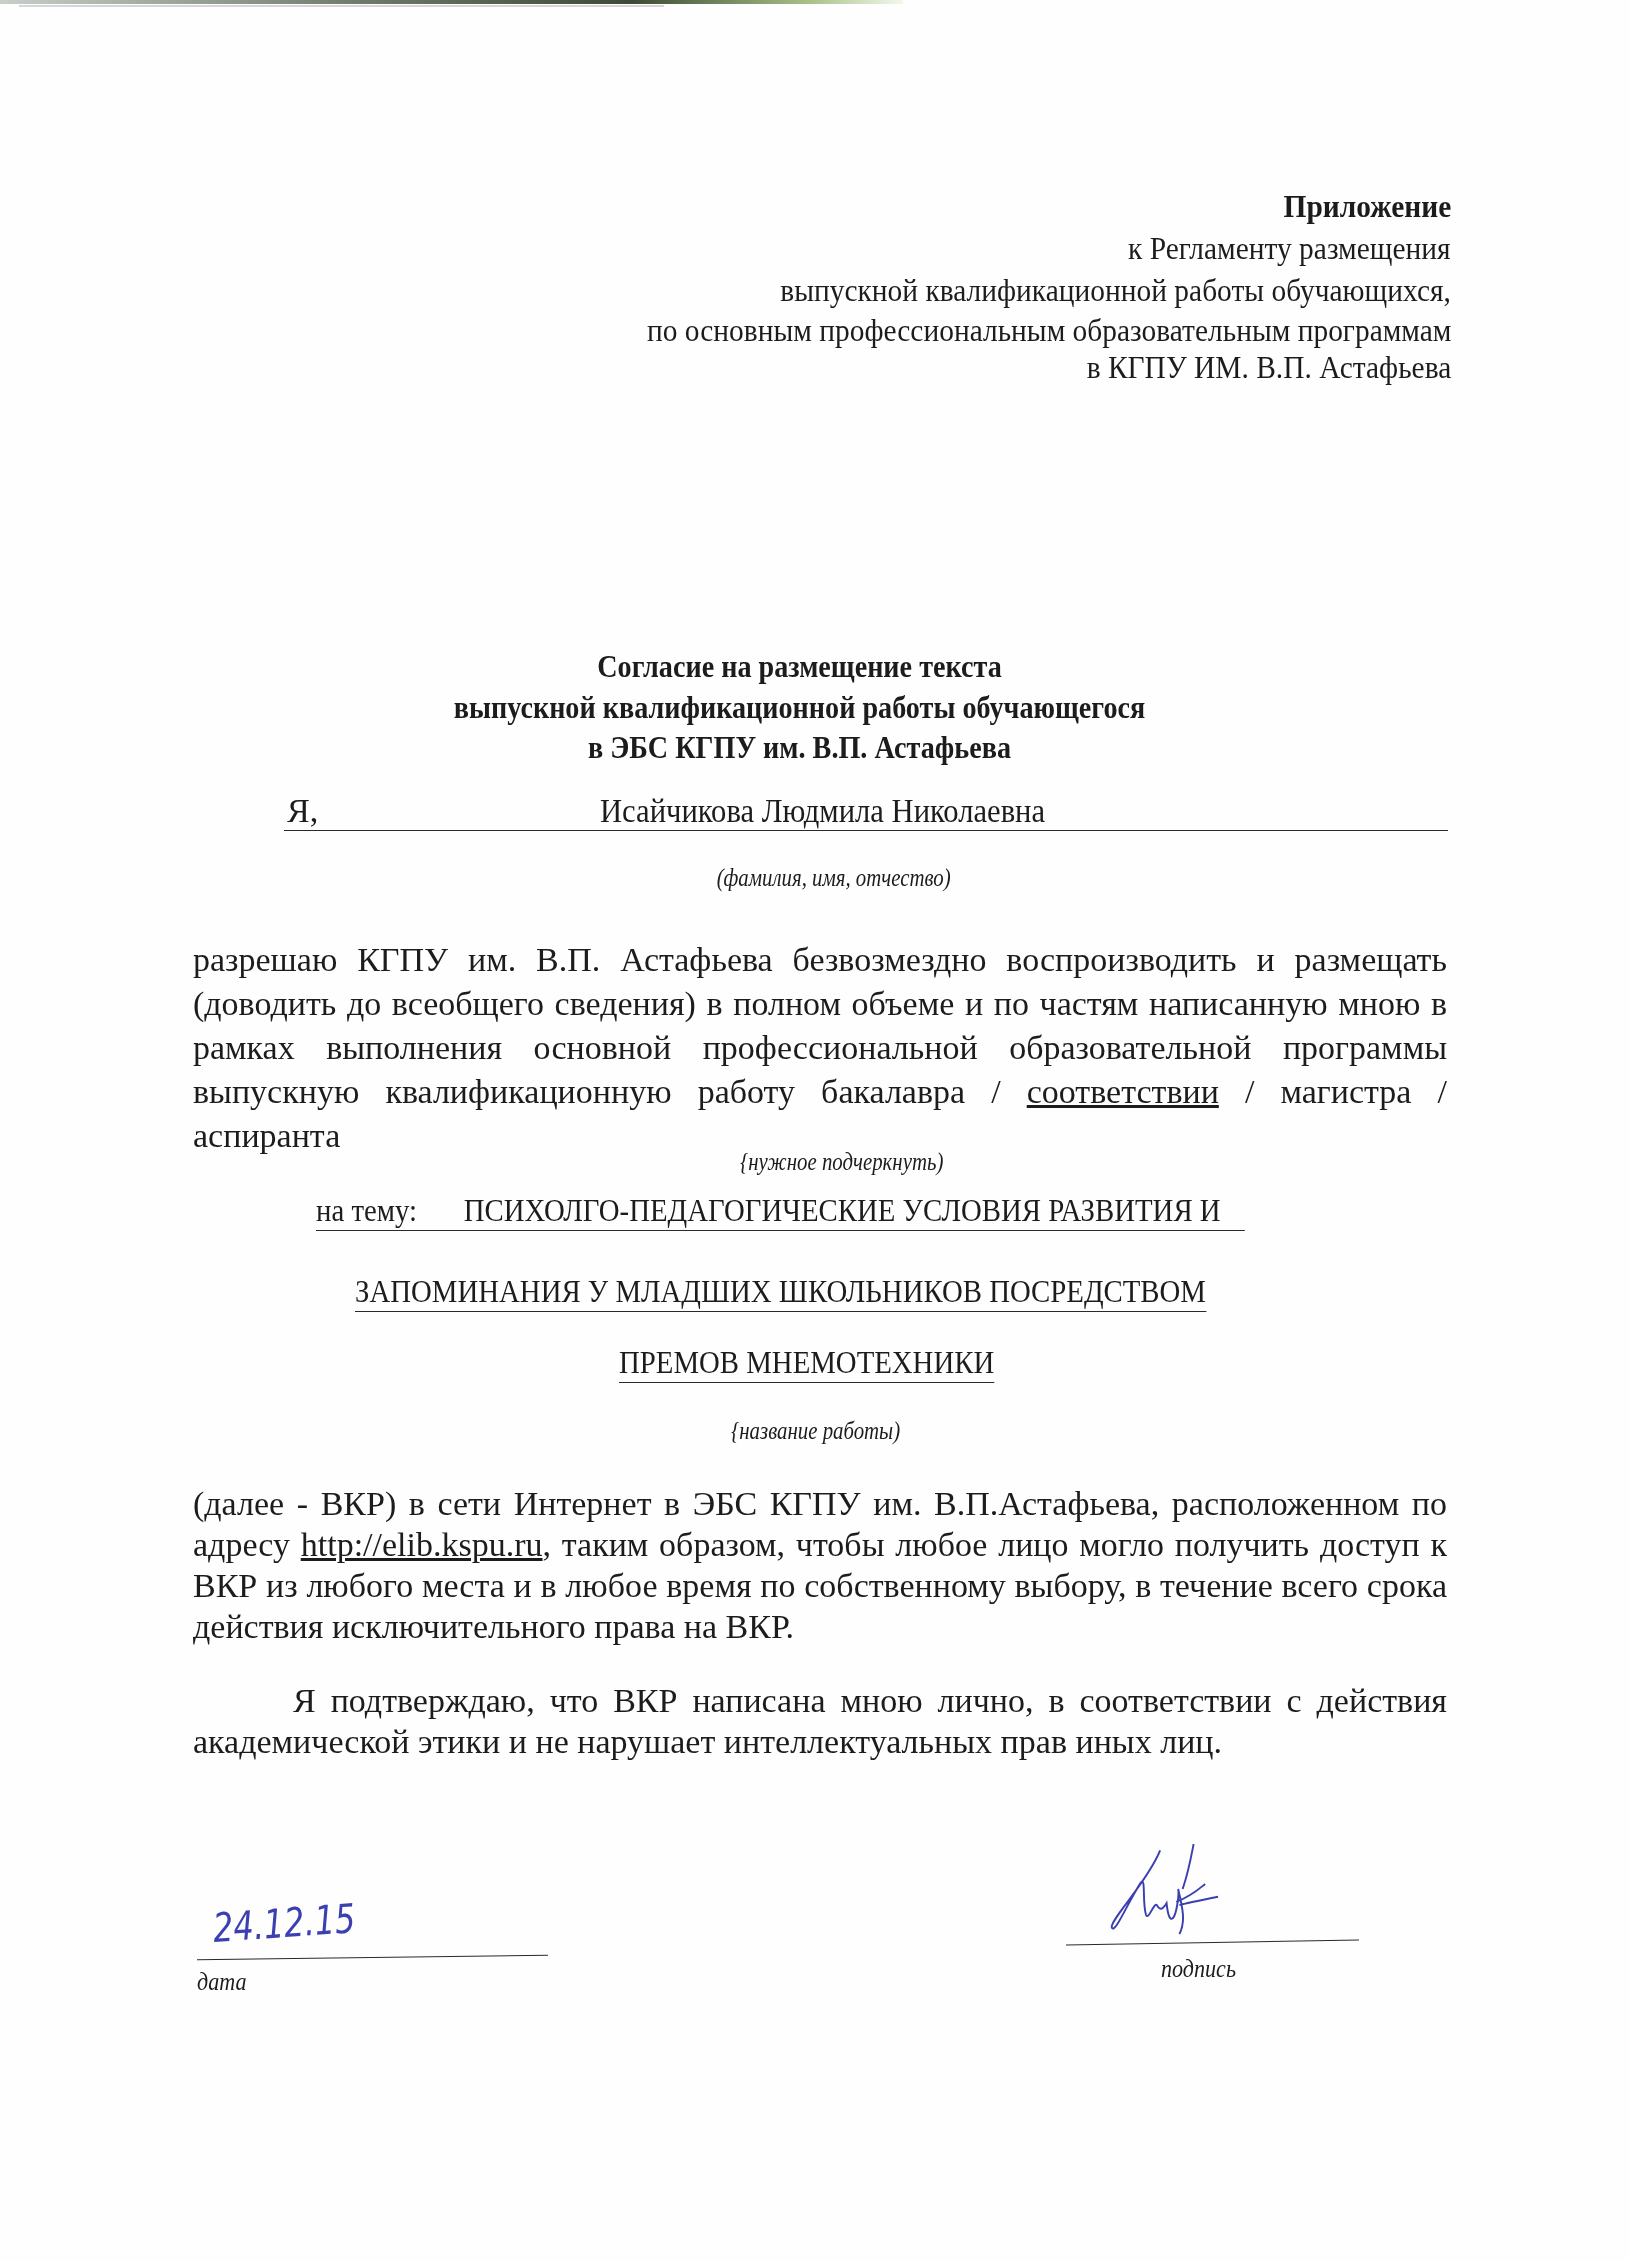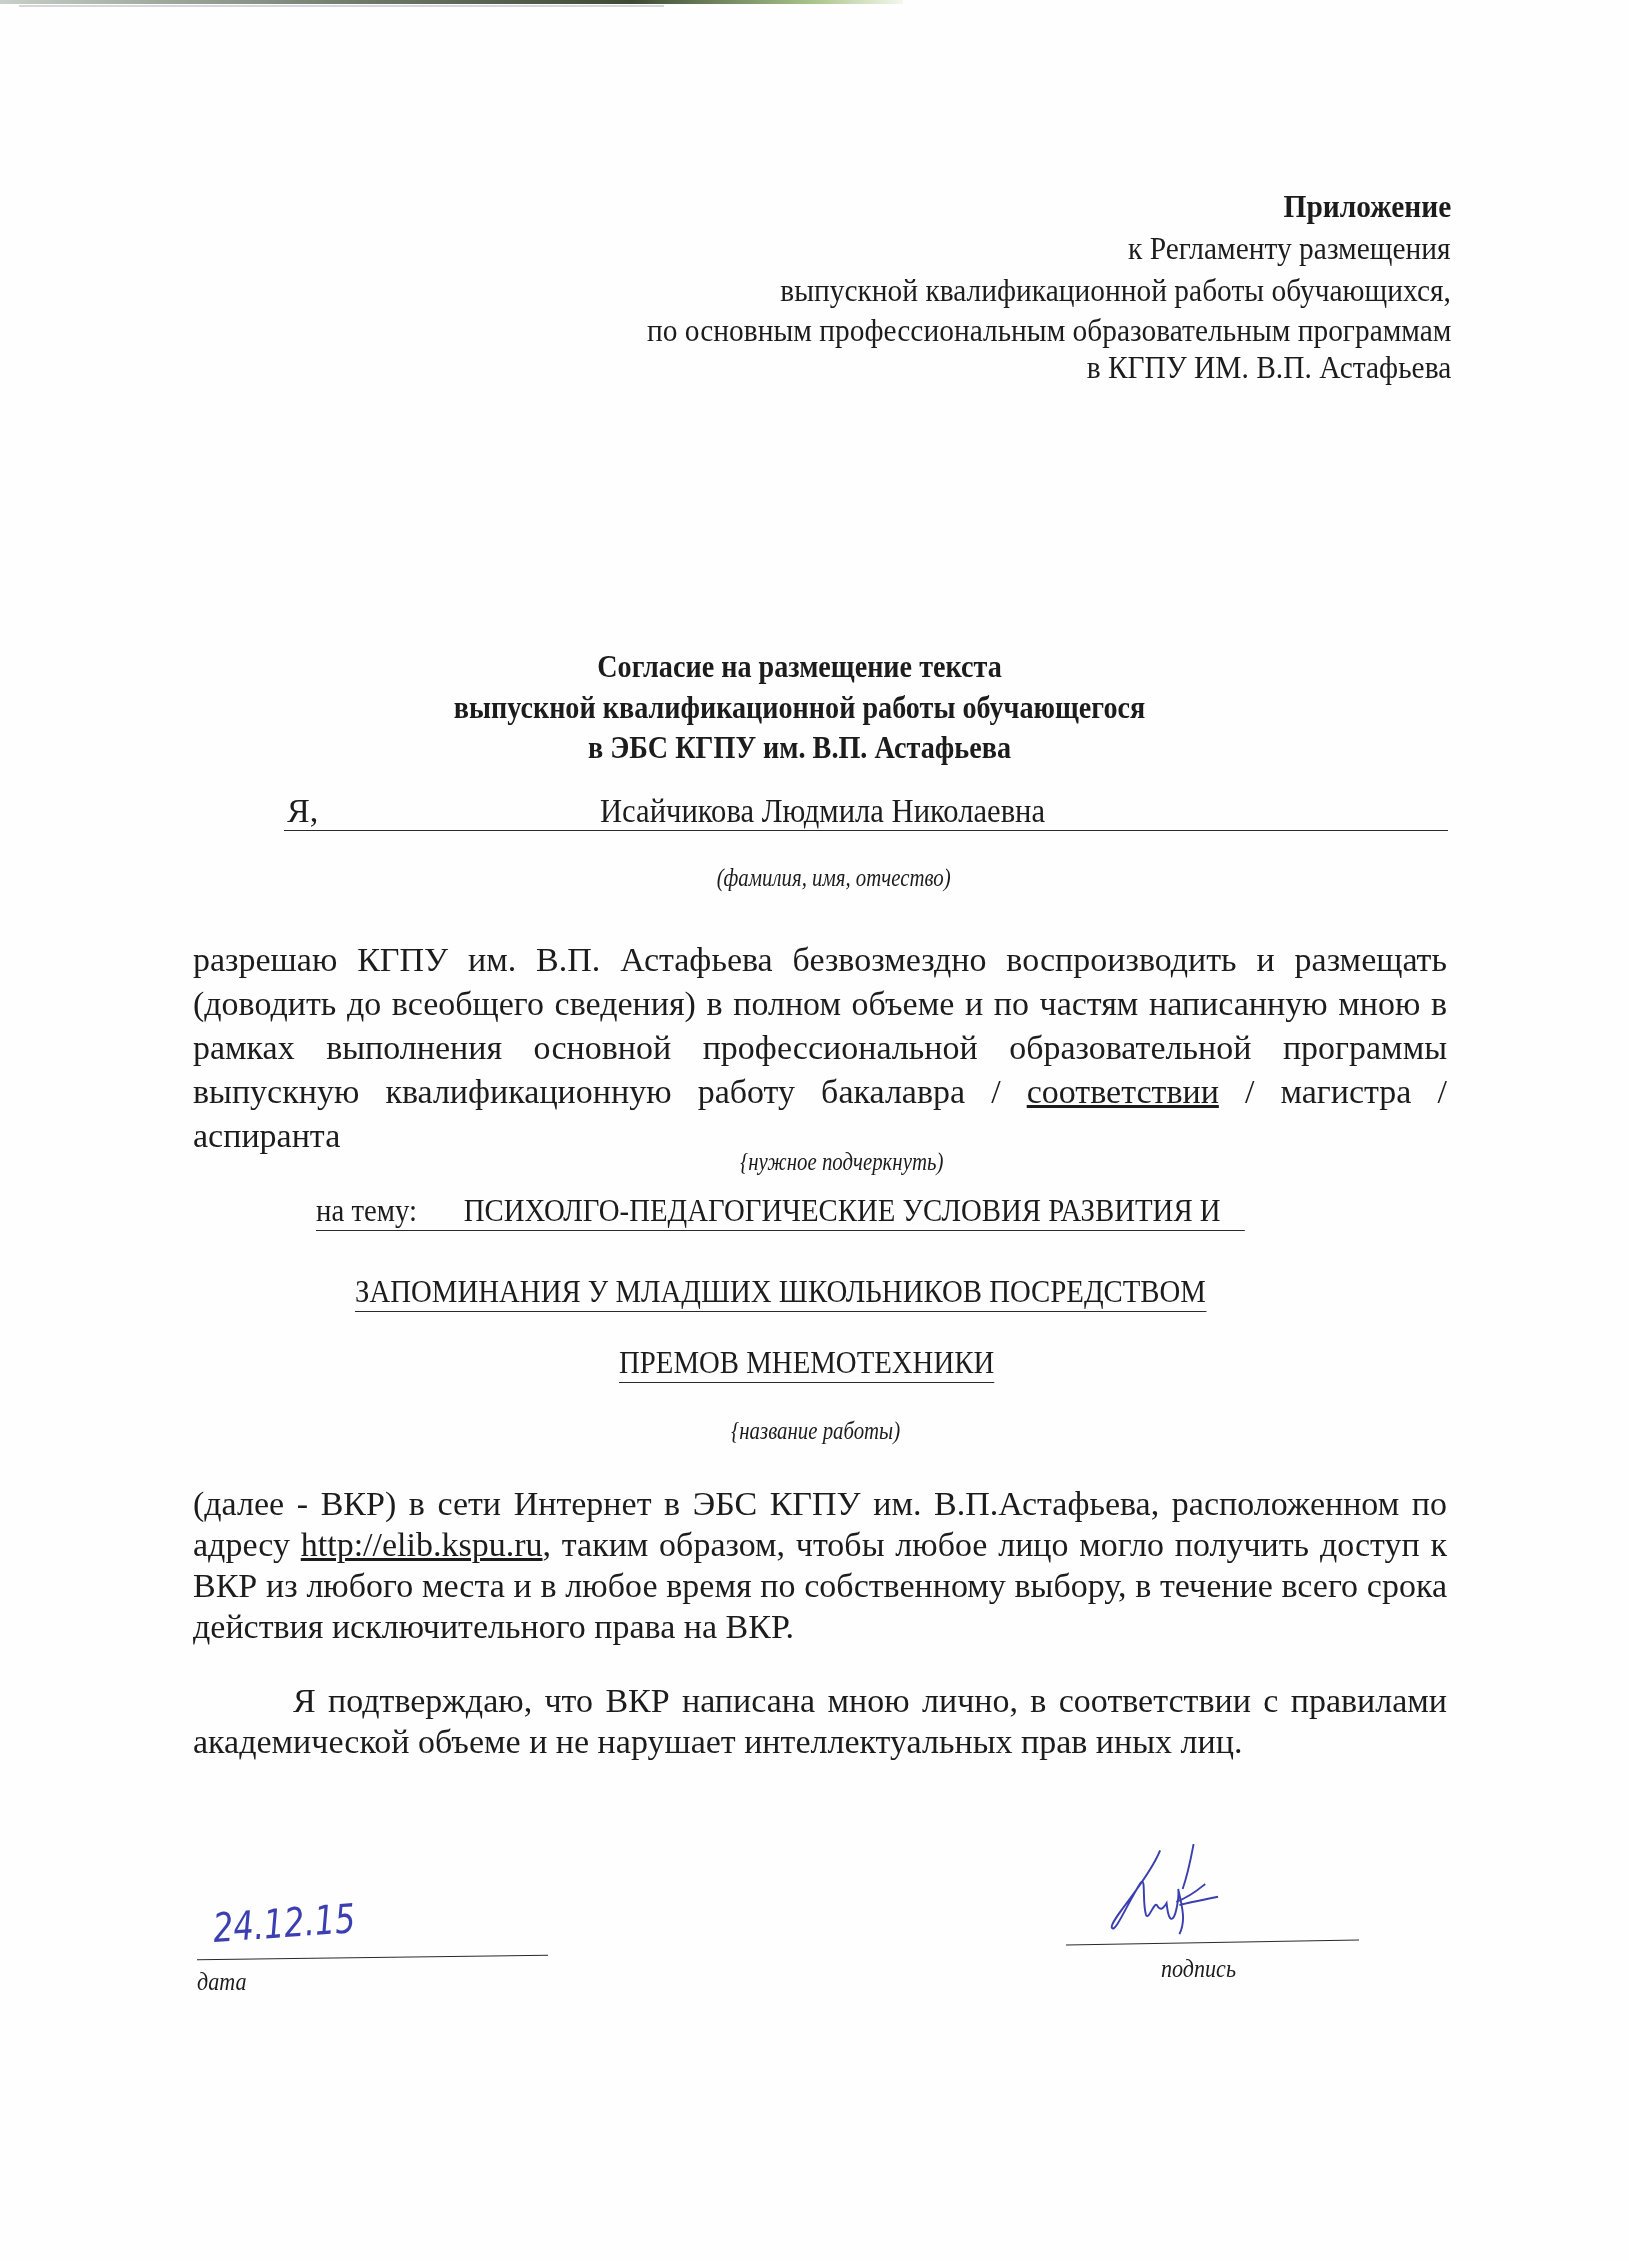--- a/index.html
+++ b/index.html
@@ -58,21 +58,21 @@
   <span>на тему:</span><span style="display:inline-block;width:52px;"></span><span>ПСИХОЛГО-ПЕДАГОГИЧЕСКИЕ УСЛОВИЯ РАЗВИТИЯ И</span>
 </div>
 <div class="abs topic" style="left:355px; top:1273px;">ЗАПОМИНАНИЯ У МЛАДШИХ ШКОЛЬНИКОВ ПОСРЕДСТВОМ</div>
 <div class="abs topic" style="left:619px; top:1344px;">ПРЕМОВ МНЕМОТЕХНИКИ</div>
 <div class="abs hint" style="left:716px; top:1417px;">{название работы)</div>
 
 <div class="abs par" style="top:1483px; line-height:41px;">
   <span>(далее - ВКР) в сети Интернет в ЭБС КГПУ им. В.П.Астафьева, расположенном по адресу </span><span class="link">http://elib.kspu.ru</span><span>, таким образом, чтобы любое лицо могло получить доступ к ВКР из любого места и в любое время по собственному выбору, в течение всего срока действия исключительного права на ВКР.</span>
 </div>
 
-<div class="abs par" style="top:1680px; text-indent:100px; line-height:41px;">Я подтверждаю, что ВКР написана мною лично, в соответствии с правилами академической объеме и не нарушает интеллектуальных прав иных лиц.</div>
+<div class="abs par" style="top:1680px; text-indent:100px; line-height:41px;">Я подтверждаю, что ВКР написана мною лично, в соответствии с действия академической этики и не нарушает интеллектуальных прав иных лиц.</div>
 
 <div class="abs hand" style="left:213px; top:1905px; font-size:40px; transform:rotate(-4deg) scaleX(0.8); transform-origin:left center;">24.12.15</div>
 <div class="sigline" style="left:197px; top:1957px; width:351px; transform:rotate(-0.7deg);"></div>
 <div class="abs lbl" style="left:197px; top:1967px;">дата</div>
 
 <svg class="abs" style="left:1070px; top:1844px;" width="206" height="103" viewBox="0 0 320 160">
   <path d="M140 10 C 120 60, 60 120, 65 130 C 70 140, 90 90, 110 60 C 118 50, 112 90, 118 110 C 122 120, 130 90, 135 95 C 140 105, 145 100, 150 92 C 152 110, 155 120, 160 115 C 165 110, 170 80, 168 70 C 175 100, 180 120, 170 140 M 175 70 C 185 40, 190 10, 192 0 M 165 90 C 190 80, 200 70, 210 62 M 170 95 C 180 92, 200 88, 230 82" fill="none" stroke="#3b3fb0" stroke-width="3"></path>
 </svg>
 <div class="sigline" style="left:1066px; top:1942px; width:293px; transform:rotate(-1deg);"></div>
 <div class="abs lbl" style="left:1161px; top:1954px;">подпись</div>

